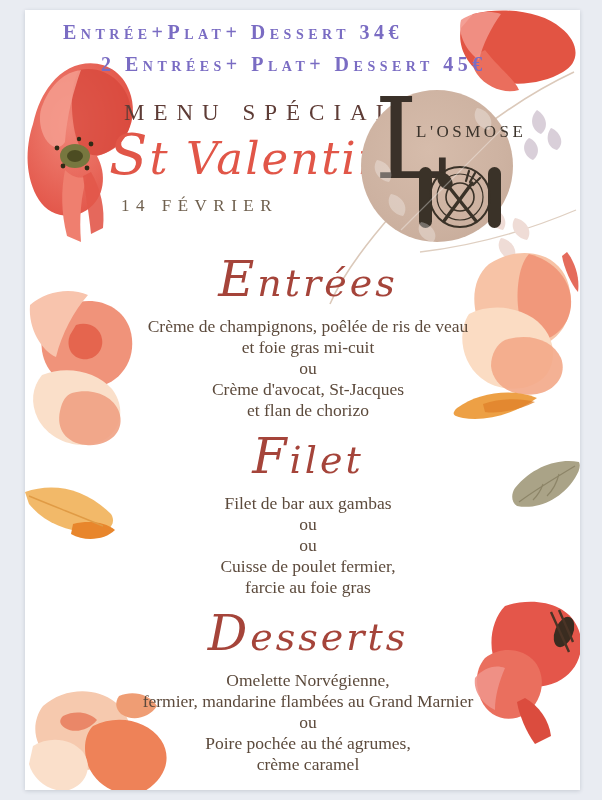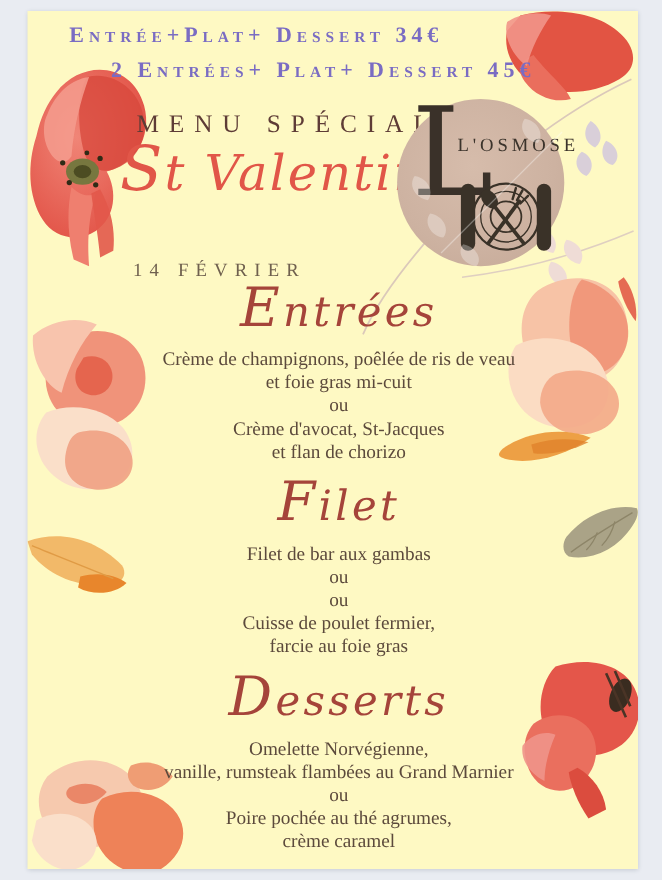--- a/index.html
+++ b/index.html
@@ -3,21 +3,21 @@
 <meta charset="utf-8">
 <style>
   html,body{margin:0;padding:0;}
   body{
     width:602px;height:800px;overflow:hidden;position:relative;
     background:#e9ecf2;
     font-family:"Liberation Serif", serif;
   }
   .card{
     position:absolute;left:25px;top:10px;width:555px;height:780px;
-    background:#fef9c3;box-shadow:0 1px 4px rgba(40,50,70,.18);
+    background:#ffffff;box-shadow:0 1px 4px rgba(40,50,70,.18);
     overflow:hidden;
   }
   .deco{position:absolute;pointer-events:none;}
   
   .offer{
     position:absolute;font-variant:small-caps;letter-spacing:4.5px;
     font-size:20px;font-weight:600;color:#7a6cc3;white-space:nowrap;
   }
   .offer1{left:38px;top:11px;}
   .offer2{left:76px;top:43px;}
@@ -27,21 +27,21 @@
     color:#5e3c36;font-weight:500;white-space:nowrap;
   }
   .subtitle{
     position:absolute;left:84px;top:112px;
     font-family:"DejaVu Serif", serif;font-style:italic;
     font-size:45px;color:#e15648;letter-spacing:2px;white-space:nowrap;
   }
   .subtitle::first-letter{font-size:1.25em;}
   .date{
     position:absolute;left:96px;top:186px;font-size:17px;letter-spacing:6.5px;
-    color:#6f604e;white-space:nowrap;margin-top:40px;
+    color:#6f604e;white-space:nowrap;
   }
   
   .logo{
     position:absolute;left:336px;top:80px;width:152px;height:152px;
     border-radius:50%;
     background:radial-gradient(circle at 45% 40%, #d6bcab 0%, #cdb2a1 60%, #c4a896 100%);
   }
   .logo-name{
     position:absolute;left:55px;top:32px;font-size:17px;letter-spacing:3.5px;
     color:#3b332b;white-space:nowrap;font-weight:400;
@@ -223,20 +223,20 @@
         <div class="section-title">Filet</div>
         <div class="menu-line">Filet de bar aux gambas</div>
         <div class="menu-line">ou</div>
         <div class="menu-line">ou</div>
         <div class="menu-line">Cuisse de poulet fermier,</div>
         <div class="menu-line">farcie au foie gras</div>
       </div>
       <div class="section-block sec-desserts">
         <div class="section-title">Desserts</div>
         <div class="menu-line">Omelette Norvégienne,</div>
-        <div class="menu-line">vanille, rumsteak flambées au Grand Marnier</div>
+        <div class="menu-line">fermier, mandarine flambées au Grand Marnier</div>
         <div class="menu-line">ou</div>
         <div class="menu-line">Poire pochée au thé agrumes,</div>
         <div class="menu-line">crème caramel</div>
       </div>
     </div>
 
 </div>
 
 </body></html>

